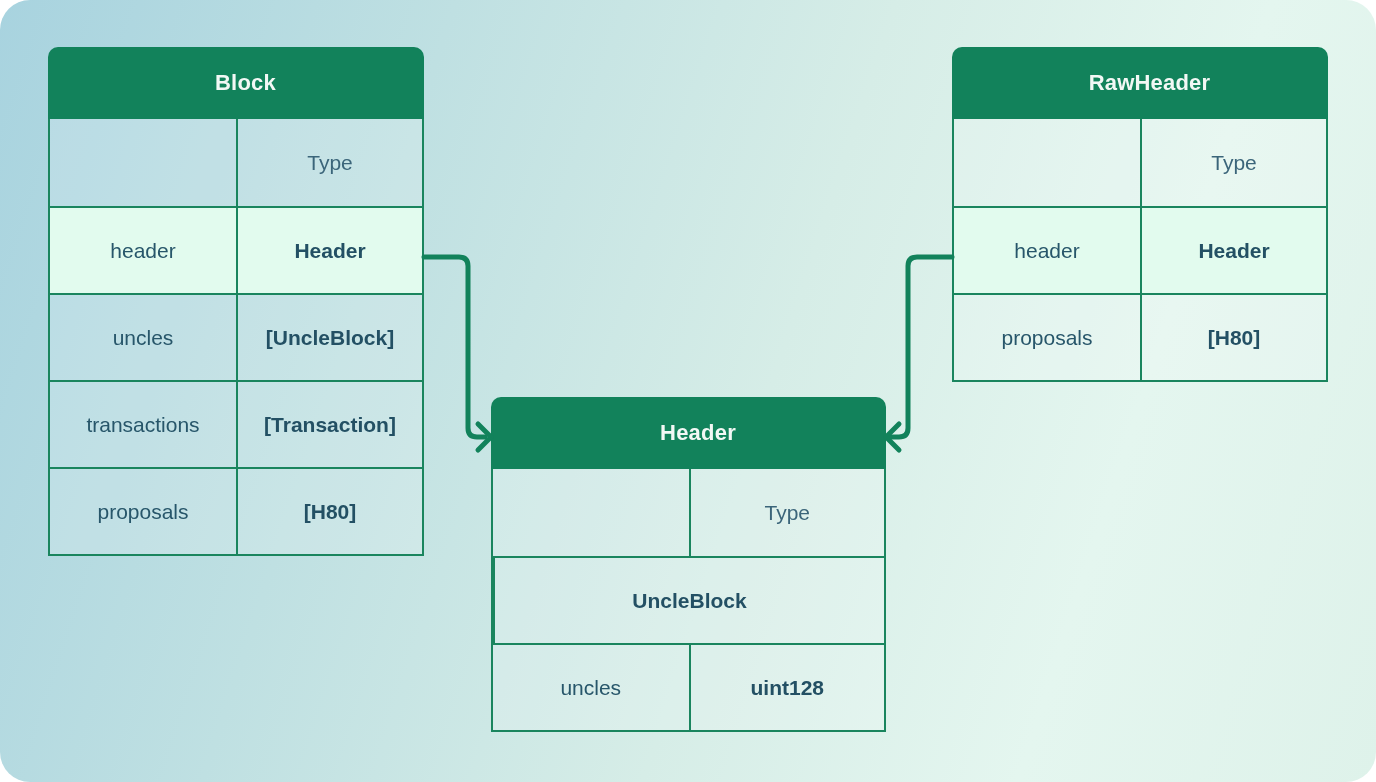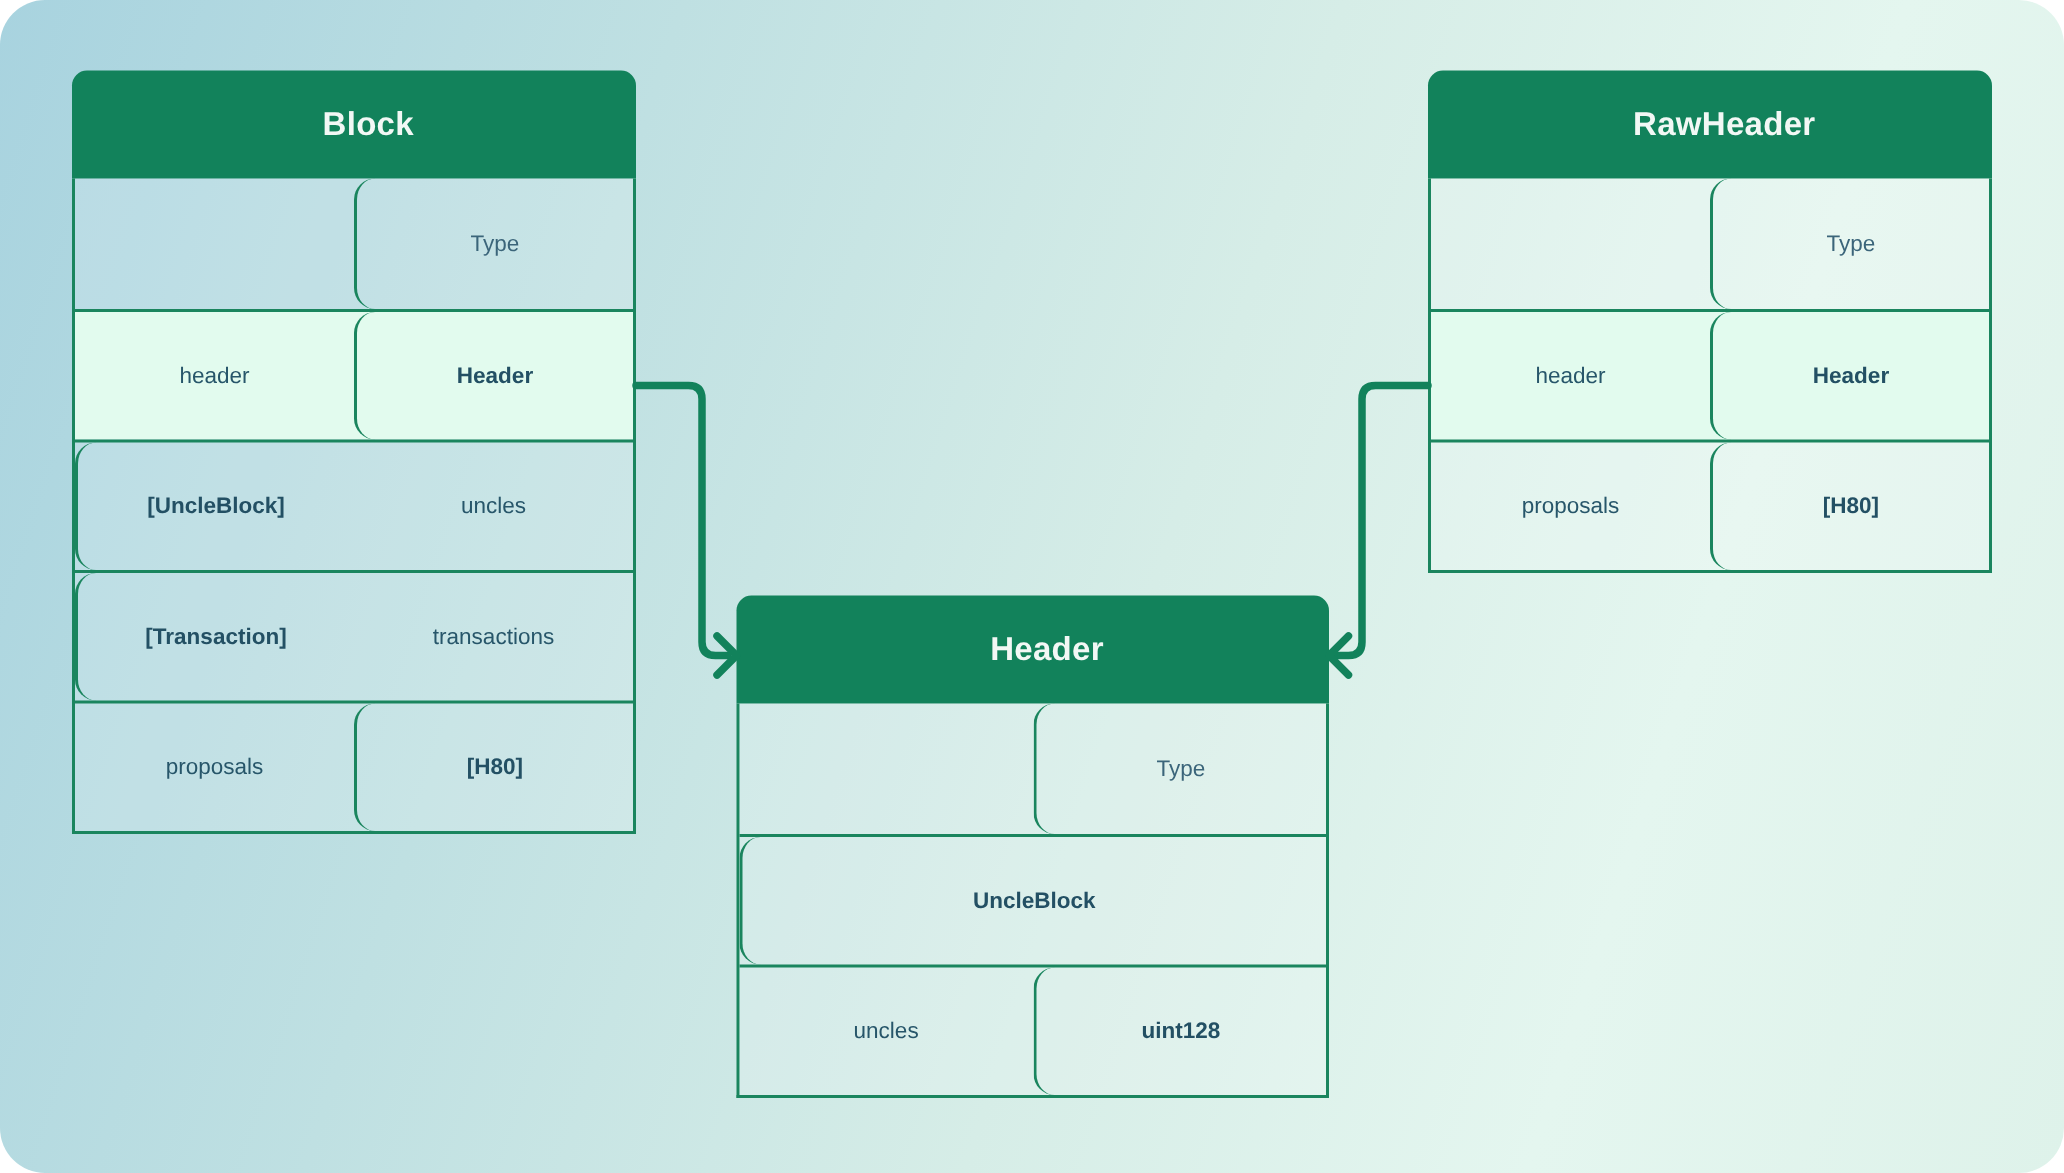--- a/index.html
+++ b/index.html
@@ -25,21 +25,21 @@
     font-size:22px;font-weight:bold;letter-spacing:.2px;
     border-radius:10px 10px 0 0;
     padding-left:19px;
   }
   .table-body{border:2px solid var(--border-green);border-top:none;}
   .trow{display:flex;height:87px;background:var(--row-bg);}
   .trow + .trow{border-top:2px solid var(--border-green);}
   .trow.highlight{background:var(--highlight-bg);}
   .cell{
     flex:1 1 50%;display:flex;align-items:center;justify-content:center;
-    font-size:15px;color:var(--field-text);border-radius:14px;
+    font-size:21px;color:var(--field-text);
   }
   .cell.type-col{border-left:2px solid var(--border-green);}
   .cell.type-header{color:var(--type-header-text);}
   .cell.type-value{font-weight:bold;color:var(--type-text);}
   .connector-layer{position:absolute;left:0;top:0;width:1376px;height:782px;pointer-events:none;}
   .connector-layer path{fill:none;stroke:var(--accent-green);stroke-width:5;stroke-linecap:round;stroke-linejoin:round;}
 </style>
 </head>
 <body>
 
@@ -50,26 +50,26 @@
     <div class="table-body">
       <div class="trow">
         <div class="cell"></div>
         <div class="cell type-col type-header">Type</div>
       </div>
       <div class="trow highlight">
         <div class="cell">header</div>
         <div class="cell type-col type-value">Header</div>
       </div>
       <div class="trow">
+        <div class="cell">uncles</div>
         <div class="cell type-col type-value">[UncleBlock]</div>
-        <div class="cell">uncles</div>
       </div>
       <div class="trow">
+        <div class="cell">transactions</div>
         <div class="cell type-col type-value">[Transaction]</div>
-        <div class="cell">transactions</div>
       </div>
       <div class="trow">
         <div class="cell">proposals</div>
         <div class="cell type-col type-value">[H80]</div>
       </div>
     </div>
   </div>
 
   <div class="schema-table" style="left:952px;top:47px;width:376px;">
     <div class="table-title">RawHeader</div>

